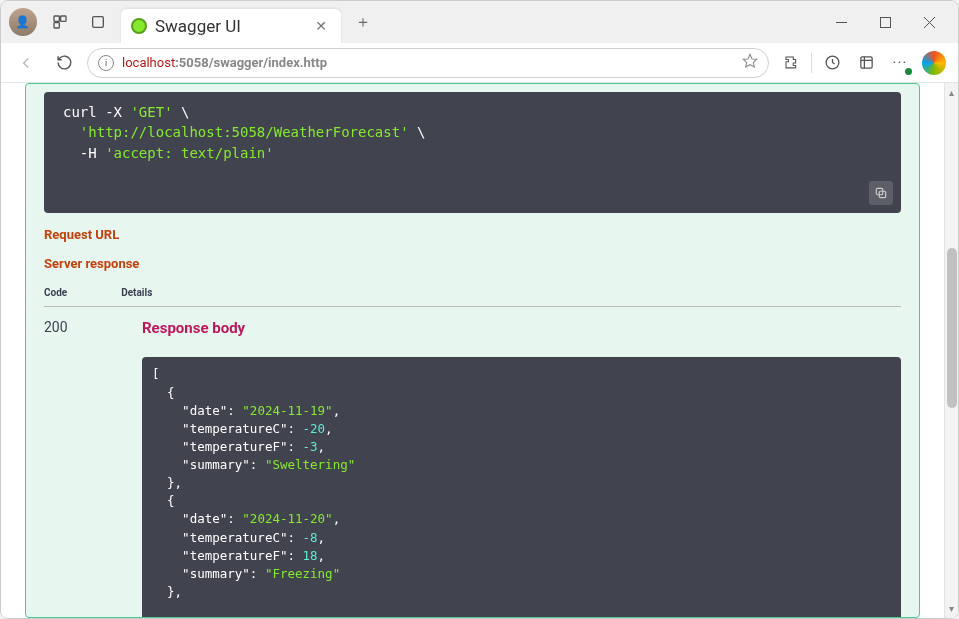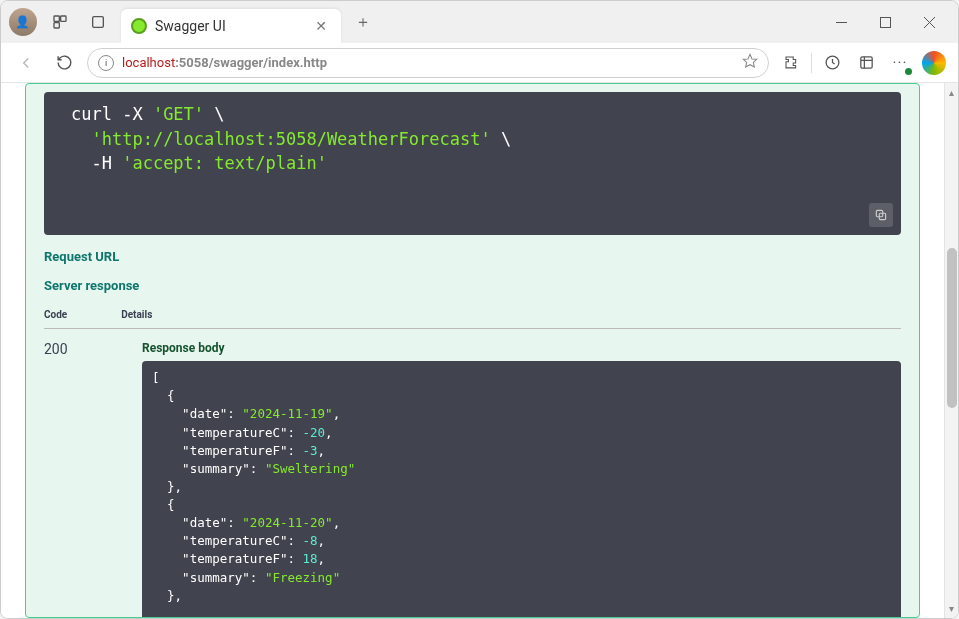--- a/index.html
+++ b/index.html
@@ -56,21 +56,21 @@
     margin-top: 8px;
     box-shadow: 0 -1px 3px rgba(0,0,0,.08);
   }
   .tab .favicon {
     width: 16px; height: 16px;
     border-radius: 50%;
     background: #85ea2d;
     border: 2px solid #5a9e1f;
     display: inline-block;
   }
-  .tab-title { font-size: 14px; color: #333; flex: 1; }
+  .tab-title { font-size: 17px; color: #333; flex: 1; }
   .tab-close { color: #777; font-size: 14px; line-height: 1; padding: 2px 4px; }
   .newtab { color: #666; font-size: 16px; padding: 0 6px; }
   .spacer { flex: 1; }
   .win-ctrl { display: flex; gap: 2px; }
   .win-btn {
     width: 42px; height: 32px;
     display: flex; align-items: center; justify-content: center;
     color: #555;
   }
   
@@ -138,30 +138,30 @@
     border: 1px solid #49cc90;
     border-radius: 4px;
     background: #e8f6f0;
     padding: 0 18px 18px;
     height: 100%;
     overflow: hidden;
   }
   .section-header {
     font-size: 13px;
     font-weight: 700;
-    color: #0f766e;
+    color: #c2410c;
     margin: 14px 0 8px;
   }
   .codeblock {
     background: #41444e;
     color: #fff;
     border-radius: 4px;
-    padding: 10px 27px;
+    padding: 10px 19px;
     font-family: Consolas, Monaco, monospace;
-    font-size: 17px;
+    font-size: 14px;
     line-height: 1.45;
     white-space: pre;
     position: relative;
     overflow: hidden;
   }
   .copy-btn {
     position: absolute;
     right: 8px; bottom: 8px;
     width: 24px; height: 24px;
     background: #5c5f68;
@@ -174,21 +174,21 @@
     gap: 54px;
     border-bottom: 1px solid #bbb;
     padding: 8px 0;
     font-weight: 700;
     font-size: 10px;
     color: #3b4151;
   }
   .row { display: flex; gap: 66px; margin-top: 12px; }
   .code-col { font-size: 14px; color: #3b4151; min-width: 32px; }
   .details-col { flex: 1; }
-  .resp-label { font-size: 12px; font-weight: 700; color: #14532d; margin-bottom: 6px; }
+  .resp-label { font-size: 15px; font-weight: 700; color: #be185d; margin-bottom: 20px; }
   .resp-body {
     background: #41444e;
     border-radius: 4px;
     padding: 8px 10px;
     font-family: Consolas, Monaco, monospace;
     font-size: 12.5px;
     line-height: 1.45;
     white-space: pre;
     color: #fff;
     max-height: 270px;

